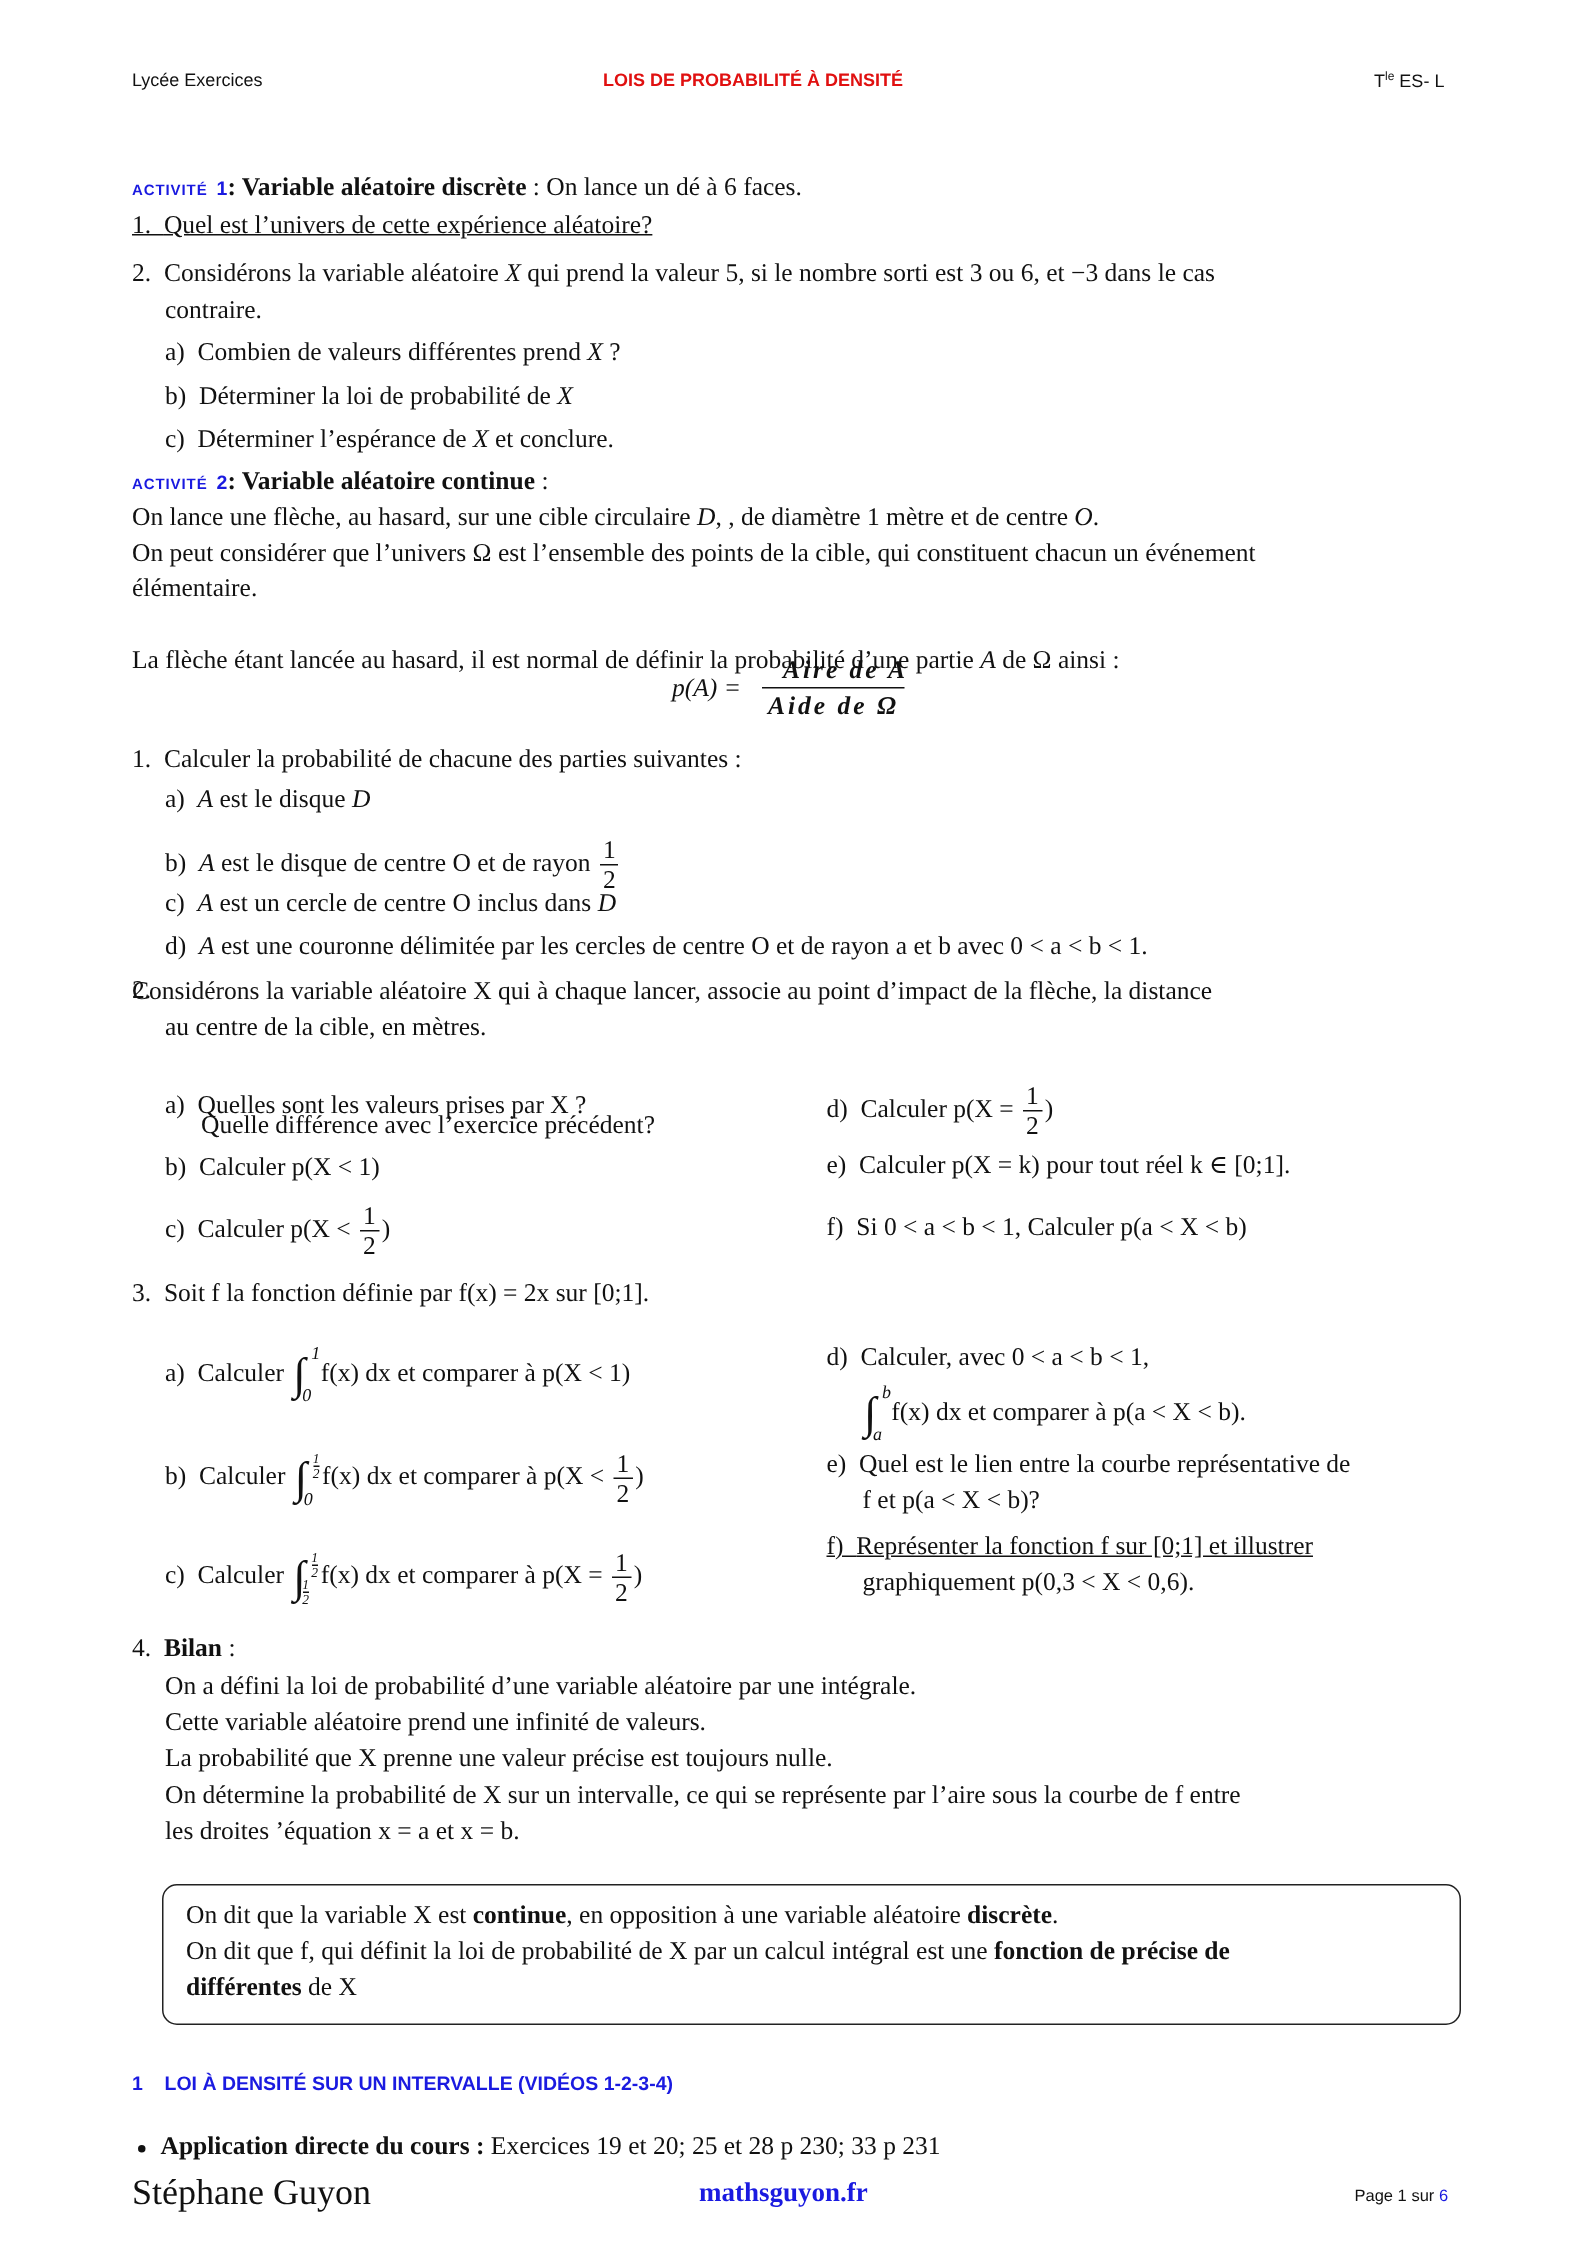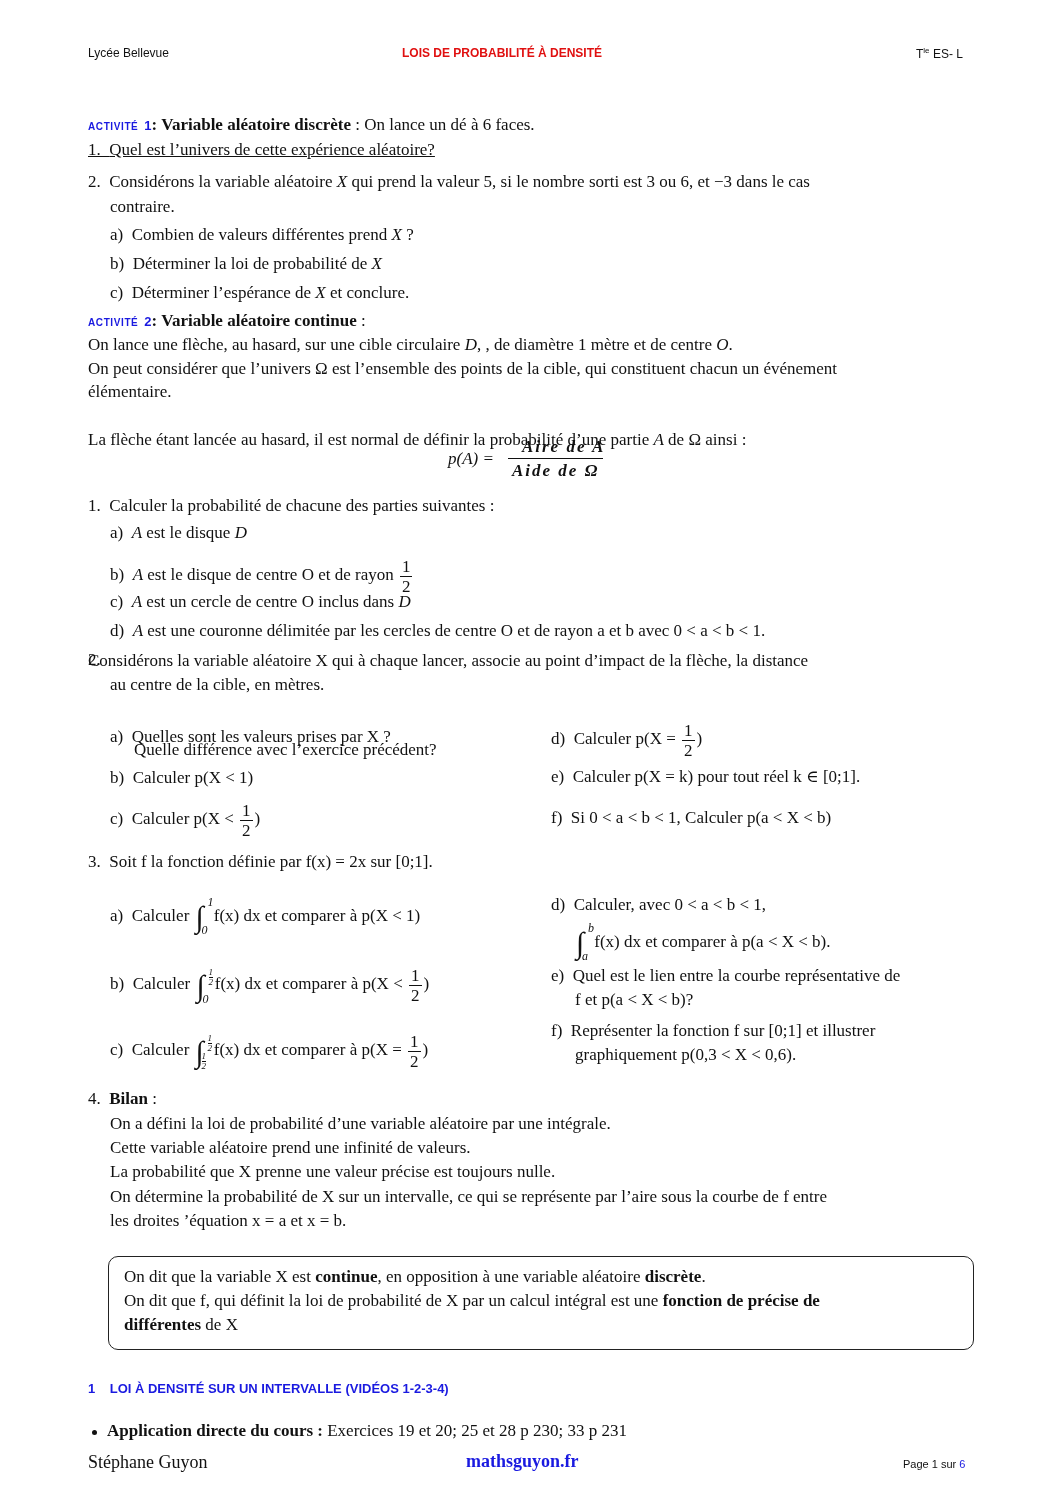--- a/index.html
+++ b/index.html
@@ -28,21 +28,21 @@
   .integ .up { position: absolute; font-size: 12px; top: -6px; left: 12px; font-style: italic; }
   .integ .lo { position: absolute; font-size: 12px; bottom: -4px; left: 6px; font-style: italic; }
   .integ .sfr { display: inline-flex; flex-direction: column; font-size: 9px; line-height: 1; }
   .integ .sfr span:last-child { border-top: 1px solid #111; }
   .box { position: absolute; left: 108px; top: 1256px; width: 864px; height: 92px; border: 1px solid #222; border-radius: 10px; }
   .bul { display: inline-block; width: 5px; height: 5px; background: #111; border-radius: 50%; vertical-align: middle; margin-right: 10px; }
 </style>
 </head>
 <body>
 
-<div class="abs hdr sans" style="left:88px;">Lycée Bellevue</div>
+<div class="abs hdr sans" style="left:88px;">Lycée Exercices</div>
 <div class="abs hdr sans red" style="left:402px;">LOIS DE PROBABILITÉ À DENSITÉ</div>
 <div class="abs hdr sans" style="left:916px;">
   <span>T</span><sup style="font-size:8px">le</sup><span> ES- L</span>
 </div>
 
 <div class="line" style="left:88px; top:114px;">
   <span class="act">ACTIVITÉ</span><span class="actnum">1</span><b>: Variable aléatoire discrète</b><span> : On lance un dé à 6 faces.</span>
 </div>
 <div class="line" style="left:88px; top:139px;text-decoration:underline;">1.&nbsp;&nbsp;<span>Quel est l’univers de cette expérience aléatoire?</span></div>
 <div class="line" style="left:88px; top:171px; width:884px;">2.&nbsp;&nbsp;<span>Considérons la variable aléatoire </span><i>X</i><span> qui prend la valeur 5, si le nombre sorti est 3 ou 6, et −3 dans le cas</span></div>
@@ -112,21 +112,21 @@
           <span>2</span>
         </span></span></span><span>f(x) dx et comparer à p(X =</span> <span class="frac">
       <span class="num">1</span>
       <span class="den">2</span>
     </span>)</div>
 
 <div class="line" style="left:551px; top:894px;">d)&nbsp;&nbsp;<span>Calculer, avec 0 &lt; a &lt; b &lt; 1,</span></div>
 <div class="line" style="left:574px; top:928px;"><span class="integ">∫<span class="up">b</span><span class="lo">a</span></span><span>f(x) dx et comparer à p(a &lt; X &lt; b).</span></div>
 <div class="line" style="left:551px; top:965px;">e)&nbsp;&nbsp;<span>Quel est le lien entre la courbe représentative de</span></div>
 <div class="line" style="left:575px; top:989px;">f et p(a &lt; X &lt; b)?</div>
-<div class="line" style="left:551px; top:1020px;">f)&nbsp;&nbsp;<span>Représenter la fonction f sur [0;1] et illustrer</span></div>
+<div class="line" style="left:551px; top:1020px;text-decoration:underline;">f)&nbsp;&nbsp;<span>Représenter la fonction f sur [0;1] et illustrer</span></div>
 <div class="line" style="left:575px; top:1044px;">graphiquement p(0,3 &lt; X &lt; 0,6).</div>
 
 <div class="line" style="left:88px; top:1088px;">4.&nbsp;&nbsp;<b>Bilan</b> :</div>
 <div class="line" style="left:110px; top:1113px;">On a défini la loi de probabilité d’une variable aléatoire par une intégrale.</div>
 <div class="line" style="left:110px; top:1137px;">Cette variable aléatoire prend une infinité de valeurs.</div>
 <div class="line" style="left:110px; top:1161px;">La probabilité que X prenne une valeur précise est toujours nulle.</div>
 <div class="line" style="left:110px; top:1186px;">On détermine la probabilité de X sur un intervalle, ce qui se représente par l’aire sous la courbe de f entre</div>
 <div class="line" style="left:110px; top:1210px;">les droites ’équation x = a et x = b.</div>
 
 <div class="box"></div>
@@ -135,17 +135,17 @@
 <div class="line" style="left:124px; top:1314px;"><b>différentes</b><span> de X</span></div>
 
 <div class="line sans" style="left:88px; top:1378px; color:#1a1ae0; font-weight:bold; font-size:13px;">
   <span>1</span>&nbsp;&nbsp;&nbsp;&nbsp;<span>LOI À DENSITÉ SUR UN INTERVALLE (VIDÉOS 1-2-3-4)</span>
 </div>
 
 <div class="line" style="left:92px; top:1420px;">
   <span class="bul"></span><b>Application directe du cours :</b><span> Exercices 19 et 20; 25 et 28 p 230; 33 p 231</span>
 </div>
 
-<div class="line" style="left:88px; top:1451px; font-size:18px;">Stéphane Guyon</div>
+<div class="line" style="left:88px; top:1451px; font-size:24px;">Stéphane Guyon</div>
 <div class="line" style="left:466px; top:1450px; color:#1a1ae0; font-weight:bold; font-size:18px;">mathsguyon.fr</div>
 <div class="line sans" style="left:903px; top:1453px; font-size:11px;">
   <span>Page 1 sur </span><span class="blue">6</span>
 </div>
 
 </body></html>

